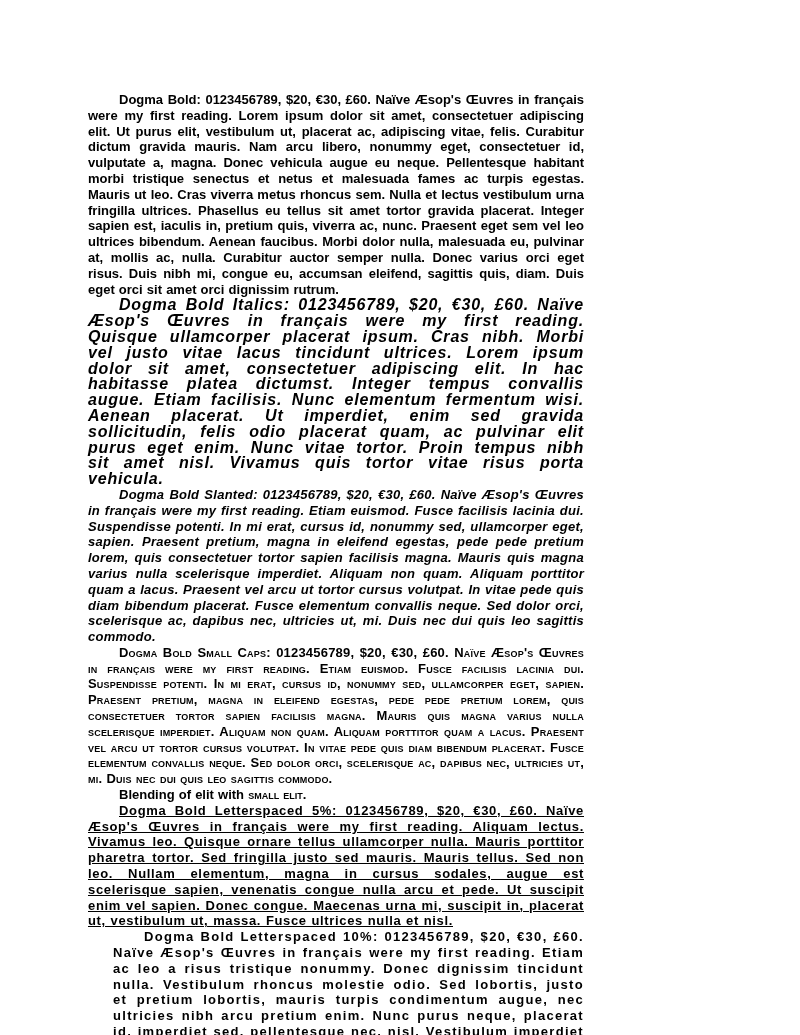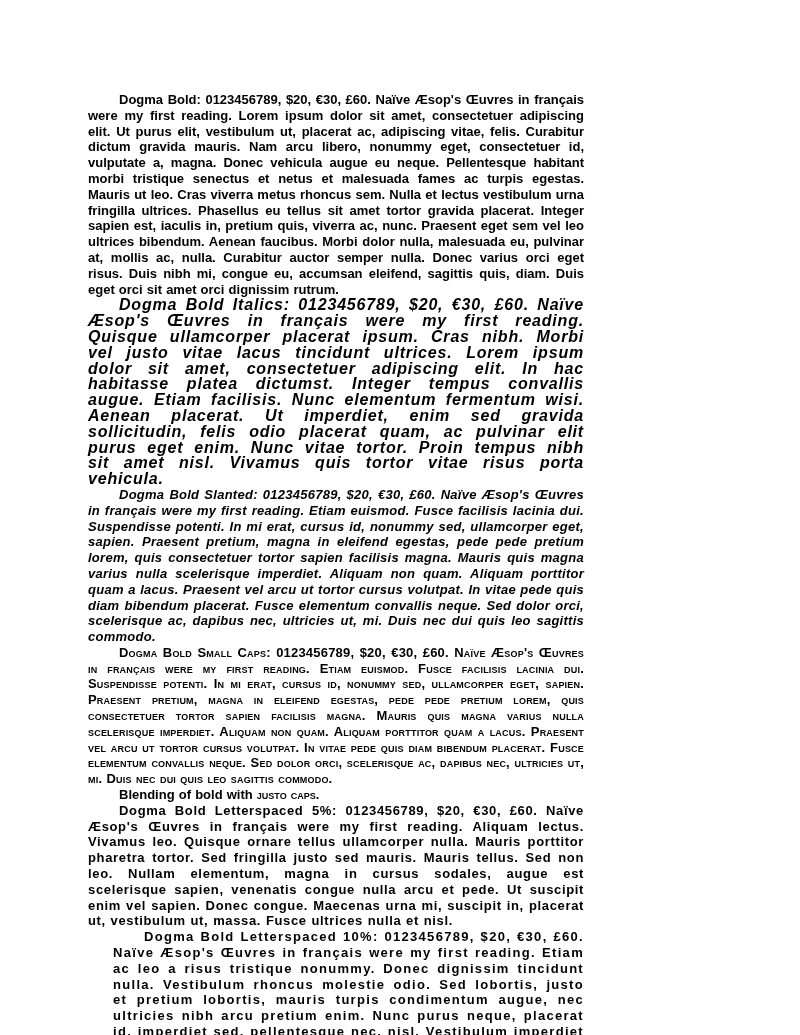--- a/index.html
+++ b/index.html
@@ -42,20 +42,21 @@
   .style-slanted {
     font-style: oblique;
     letter-spacing: 0.02em;
   }
   .style-smallcaps {
     font-variant: small-caps;
     letter-spacing: 0.015em;
   }
   .style-ls5 {
     letter-spacing: 0.05em;
+    text-decoration: underline;
   }
   .style-ls10 {
     letter-spacing: 0.1em;
     margin-left: 25px;
   }
   .sc {
     font-variant: small-caps;
   }
 </style>
 </head>
@@ -64,19 +65,19 @@
 <div class="page">
 
   <p class="para style-bold">Dogma Bold: 0123456789, $20, €30, £60. Naïve Æsop's Œuvres in français were my first reading. Lorem ipsum dolor sit amet, consectetuer adipiscing elit. Ut purus elit, vestibulum ut, placerat ac, adipiscing vitae, felis. Curabitur dictum gravida mauris. Nam arcu libero, nonummy eget, consectetuer id, vulputate a, magna. Donec vehicula augue eu neque. Pellentesque habitant morbi tristique senectus et netus et malesuada fames ac turpis egestas. Mauris ut leo. Cras viverra metus rhoncus sem. Nulla et lectus vestibulum urna fringilla ultrices. Phasellus eu tellus sit amet tortor gravida placerat. Integer sapien est, iaculis in, pretium quis, viverra ac, nunc. Praesent eget sem vel leo ultrices bibendum. Aenean faucibus. Morbi dolor nulla, malesuada eu, pulvinar at, mollis ac, nulla. Curabitur auctor semper nulla. Donec varius orci eget risus. Duis nibh mi, congue eu, accumsan eleifend, sagittis quis, diam. Duis eget orci sit amet orci dignissim rutrum.</p>
 
   <p class="para style-italic">Dogma Bold Italics: 0123456789, $20, €30, £60. Naïve Æsop's Œuvres in français were my first reading. Quisque ullamcorper placerat ipsum. Cras nibh. Morbi vel justo vitae lacus tincidunt ultrices. Lorem ipsum dolor sit amet, consectetuer adipiscing elit. In hac habitasse platea dictumst. Integer tempus convallis augue. Etiam facilisis. Nunc elementum fermentum wisi. Aenean placerat. Ut imperdiet, enim sed gravida sollicitudin, felis odio placerat quam, ac pulvinar elit purus eget enim. Nunc vitae tortor. Proin tempus nibh sit amet nisl. Vivamus quis tortor vitae risus porta vehicula.</p>
 
   <p class="para style-slanted">Dogma Bold Slanted: 0123456789, $20, €30, £60. Naïve Æsop's Œuvres in français were my first reading. Etiam euismod. Fusce facilisis lacinia dui. Suspendisse potenti. In mi erat, cursus id, nonummy sed, ullamcorper eget, sapien. Praesent pretium, magna in eleifend egestas, pede pede pretium lorem, quis consectetuer tortor sapien facilisis magna. Mauris quis magna varius nulla scelerisque imperdiet. Aliquam non quam. Aliquam porttitor quam a lacus. Praesent vel arcu ut tortor cursus volutpat. In vitae pede quis diam bibendum placerat. Fusce elementum convallis neque. Sed dolor orci, scelerisque ac, dapibus nec, ultricies ut, mi. Duis nec dui quis leo sagittis commodo.</p>
 
   <p class="para style-smallcaps">Dogma Bold Small Caps: 0123456789, $20, €30, £60. Naïve Æsop's Œuvres in français were my first reading. Etiam euismod. Fusce facilisis lacinia dui. Suspendisse potenti. In mi erat, cursus id, nonummy sed, ullamcorper eget, sapien. Praesent pretium, magna in eleifend egestas, pede pede pretium lorem, quis consectetuer tortor sapien facilisis magna. Mauris quis magna varius nulla scelerisque imperdiet. Aliquam non quam. Aliquam porttitor quam a lacus. Praesent vel arcu ut tortor cursus volutpat. In vitae pede quis diam bibendum placerat. Fusce elementum convallis neque. Sed dolor orci, scelerisque ac, dapibus nec, ultricies ut, mi. Duis nec dui quis leo sagittis commodo.</p>
 
-  <p class="para style-blending"><span>Blending of bold with </span><span class="sc">justo caps.</span></p>
+  <p class="para style-blending"><span>Blending of elit with </span><span class="sc">small elit.</span></p>
 
   <p class="para style-ls5">Dogma Bold Letterspaced 5%: 0123456789, $20, €30, £60. Naïve Æsop's Œuvres in français were my first reading. Aliquam lectus. Vivamus leo. Quisque ornare tellus ullamcorper nulla. Mauris porttitor pharetra tortor. Sed fringilla justo sed mauris. Mauris tellus. Sed non leo. Nullam elementum, magna in cursus sodales, augue est scelerisque sapien, venenatis congue nulla arcu et pede. Ut suscipit enim vel sapien. Donec congue. Maecenas urna mi, suscipit in, placerat ut, vestibulum ut, massa. Fusce ultrices nulla et nisl.</p>
 
   <p class="para style-ls10">Dogma Bold Letterspaced 10%: 0123456789, $20, €30, £60. Naïve Æsop's Œuvres in français were my first reading. Etiam ac leo a risus tristique nonummy. Donec dignissim tincidunt nulla. Vestibulum rhoncus molestie odio. Sed lobortis, justo et pretium lobortis, mauris turpis condimentum augue, nec ultricies nibh arcu pretium enim. Nunc purus neque, placerat id, imperdiet sed, pellentesque nec, nisl. Vestibulum imperdiet neque non sem accumsan laoreet. In hac habitasse platea dictumst. Etiam condimen-</p>
 
 </div>
 
 </body></html>

